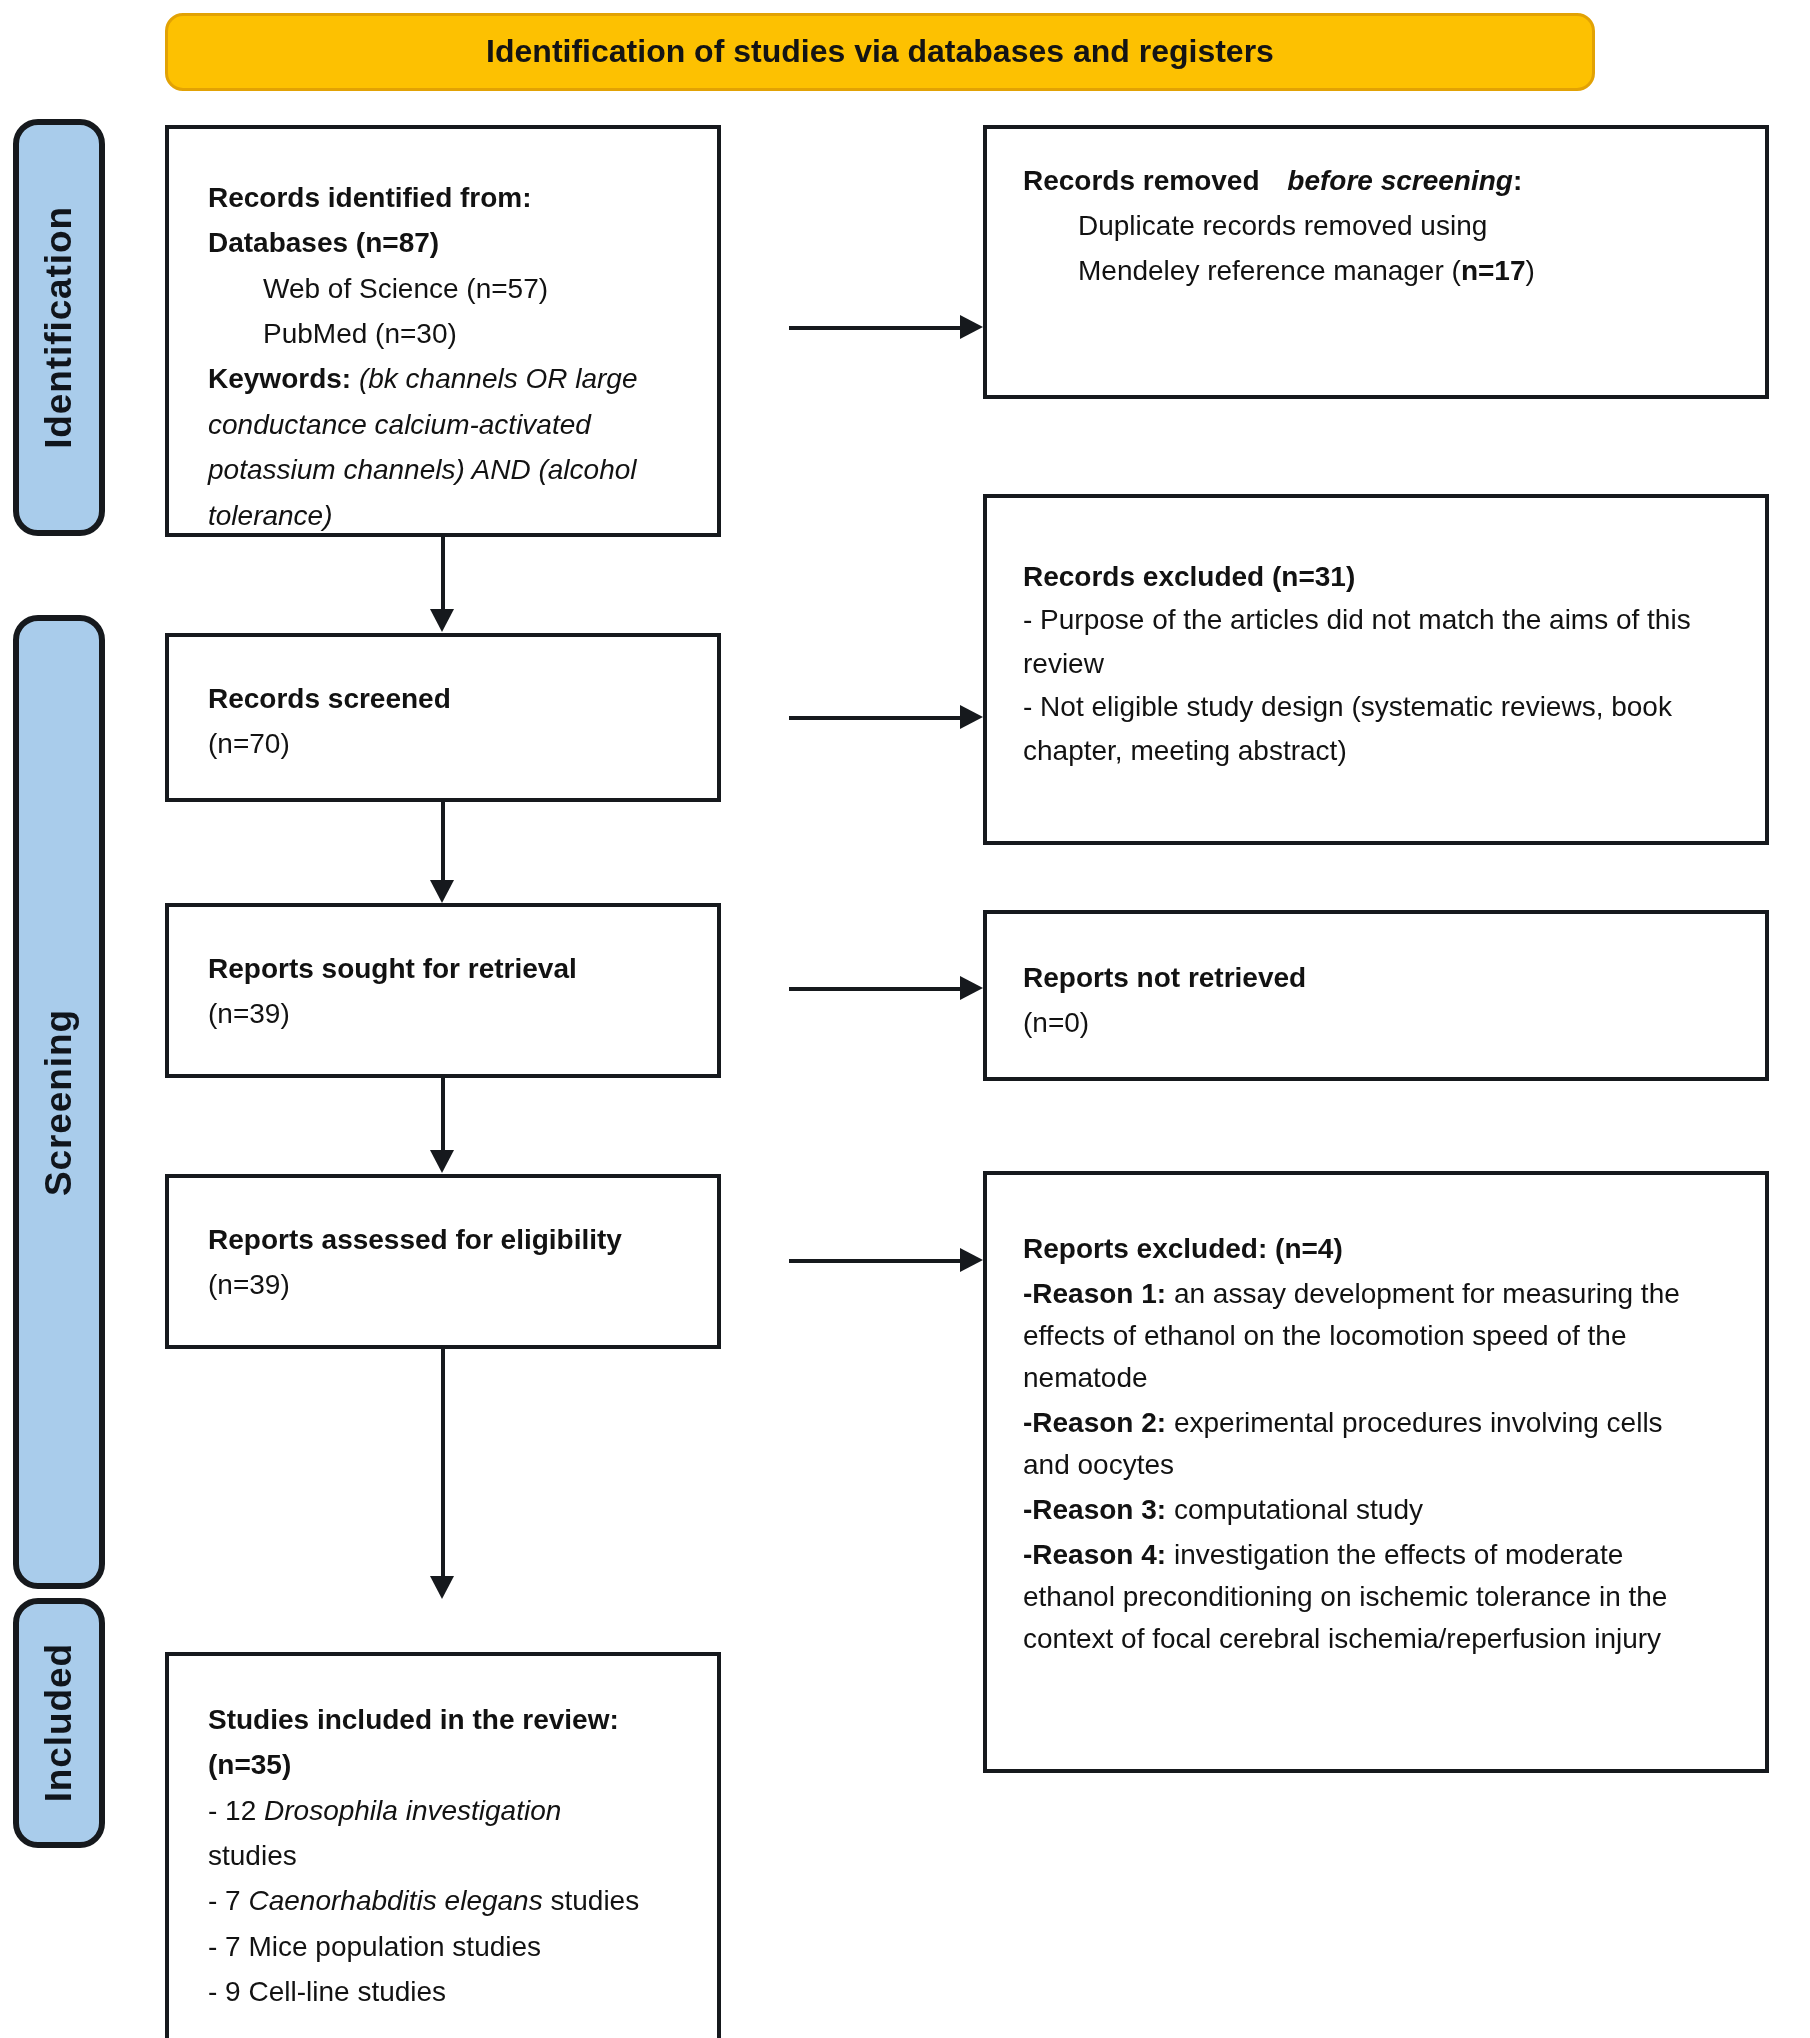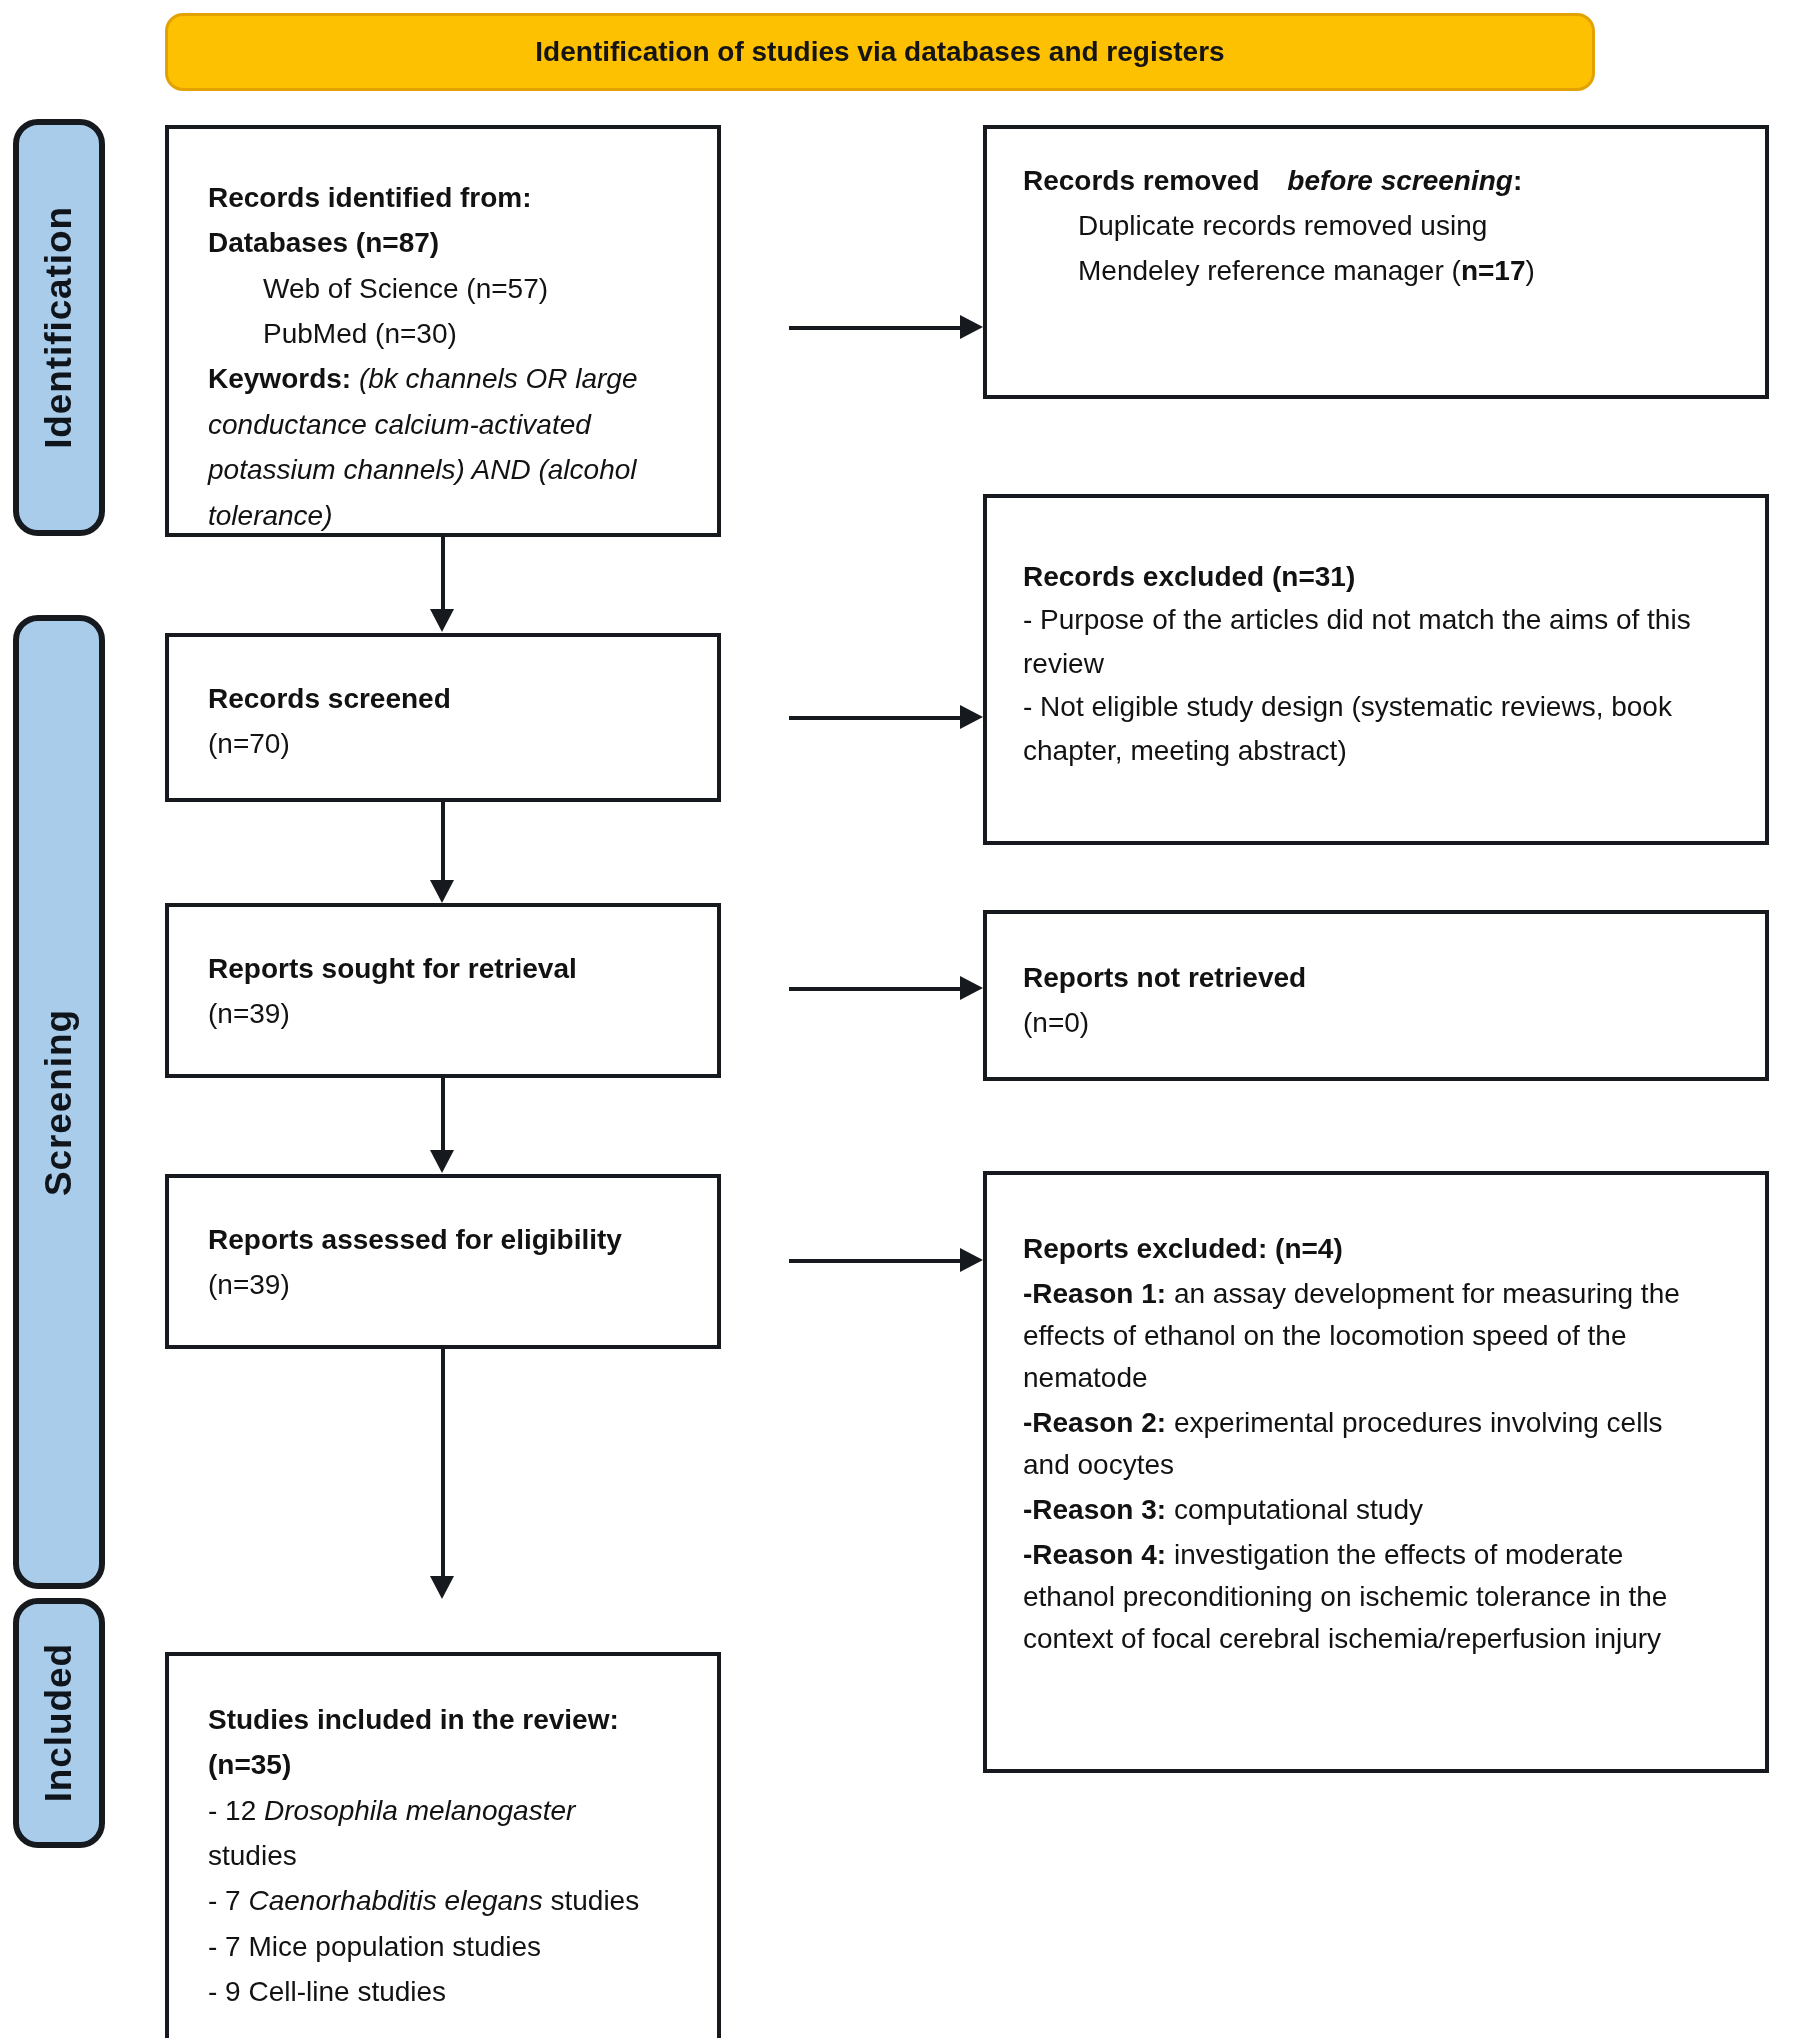--- a/index.html
+++ b/index.html
@@ -11,21 +11,21 @@
     font-family:"Liberation Sans","DejaVu Sans",sans-serif;
     color:#121212;
     overflow:hidden;
   }
   
   .banner{
     position:absolute;left:165px;top:12.5px;width:1430px;height:78px;
     background:#FDC101;border:3.6px solid #E2A204;border-radius:18px;
     display:flex;align-items:center;justify-content:center;
   }
-  .banner span{font-weight:700;font-size:28px;color:#141414;}
+  .banner span{font-weight:700;font-size:32px;color:#141414;}
   
   .stage{
     position:absolute;left:13.4px;width:92px;
     background:#A9CCEB;border:6.2px solid #16191d;border-radius:25px;
     display:flex;align-items:center;justify-content:center;
   }
   #stage-identification{top:119px;height:417px;}
   #stage-screening{top:615px;height:974px;}
   #stage-included{top:1598px;height:250px;}
   .stage-text{
@@ -113,21 +113,21 @@
   </div>
 
   <div class="box left-col" id="box-reports-assessed">
     <p class="b">Reports assessed for eligibility</p>
     <p>(n=39)</p>
   </div>
 
   <div class="box left-col" id="box-studies-included">
     <p class="b">Studies included in the review:</p>
     <p class="b">(n=35)</p>
-    <p><span>- 12 </span><span class="i">Drosophila melanogaster</span><span> studies</span></p>
+    <p><span>- 12 </span><span class="i">Drosophila investigation</span><span> studies</span></p>
     <p><span>- 7 </span><span class="i">Caenorhabditis elegans</span><span> studies</span></p>
     <p><span>- 7 Mice population studies</span><span class="i"></span><span></span></p>
     <p><span>- 9 Cell-line studies</span><span class="i"></span><span></span></p>
   </div>
 
   <div class="box right-col" id="box-records-removed">
     <p><span class="b">Records removed </span><span class="bi">before screening</span><span class="b">:</span></p>
     <p class="indent indent-p"><span>Duplicate records removed using Mendeley reference manager (</span><span class="b">n=17</span><span>)</span></p>
   </div>
 

